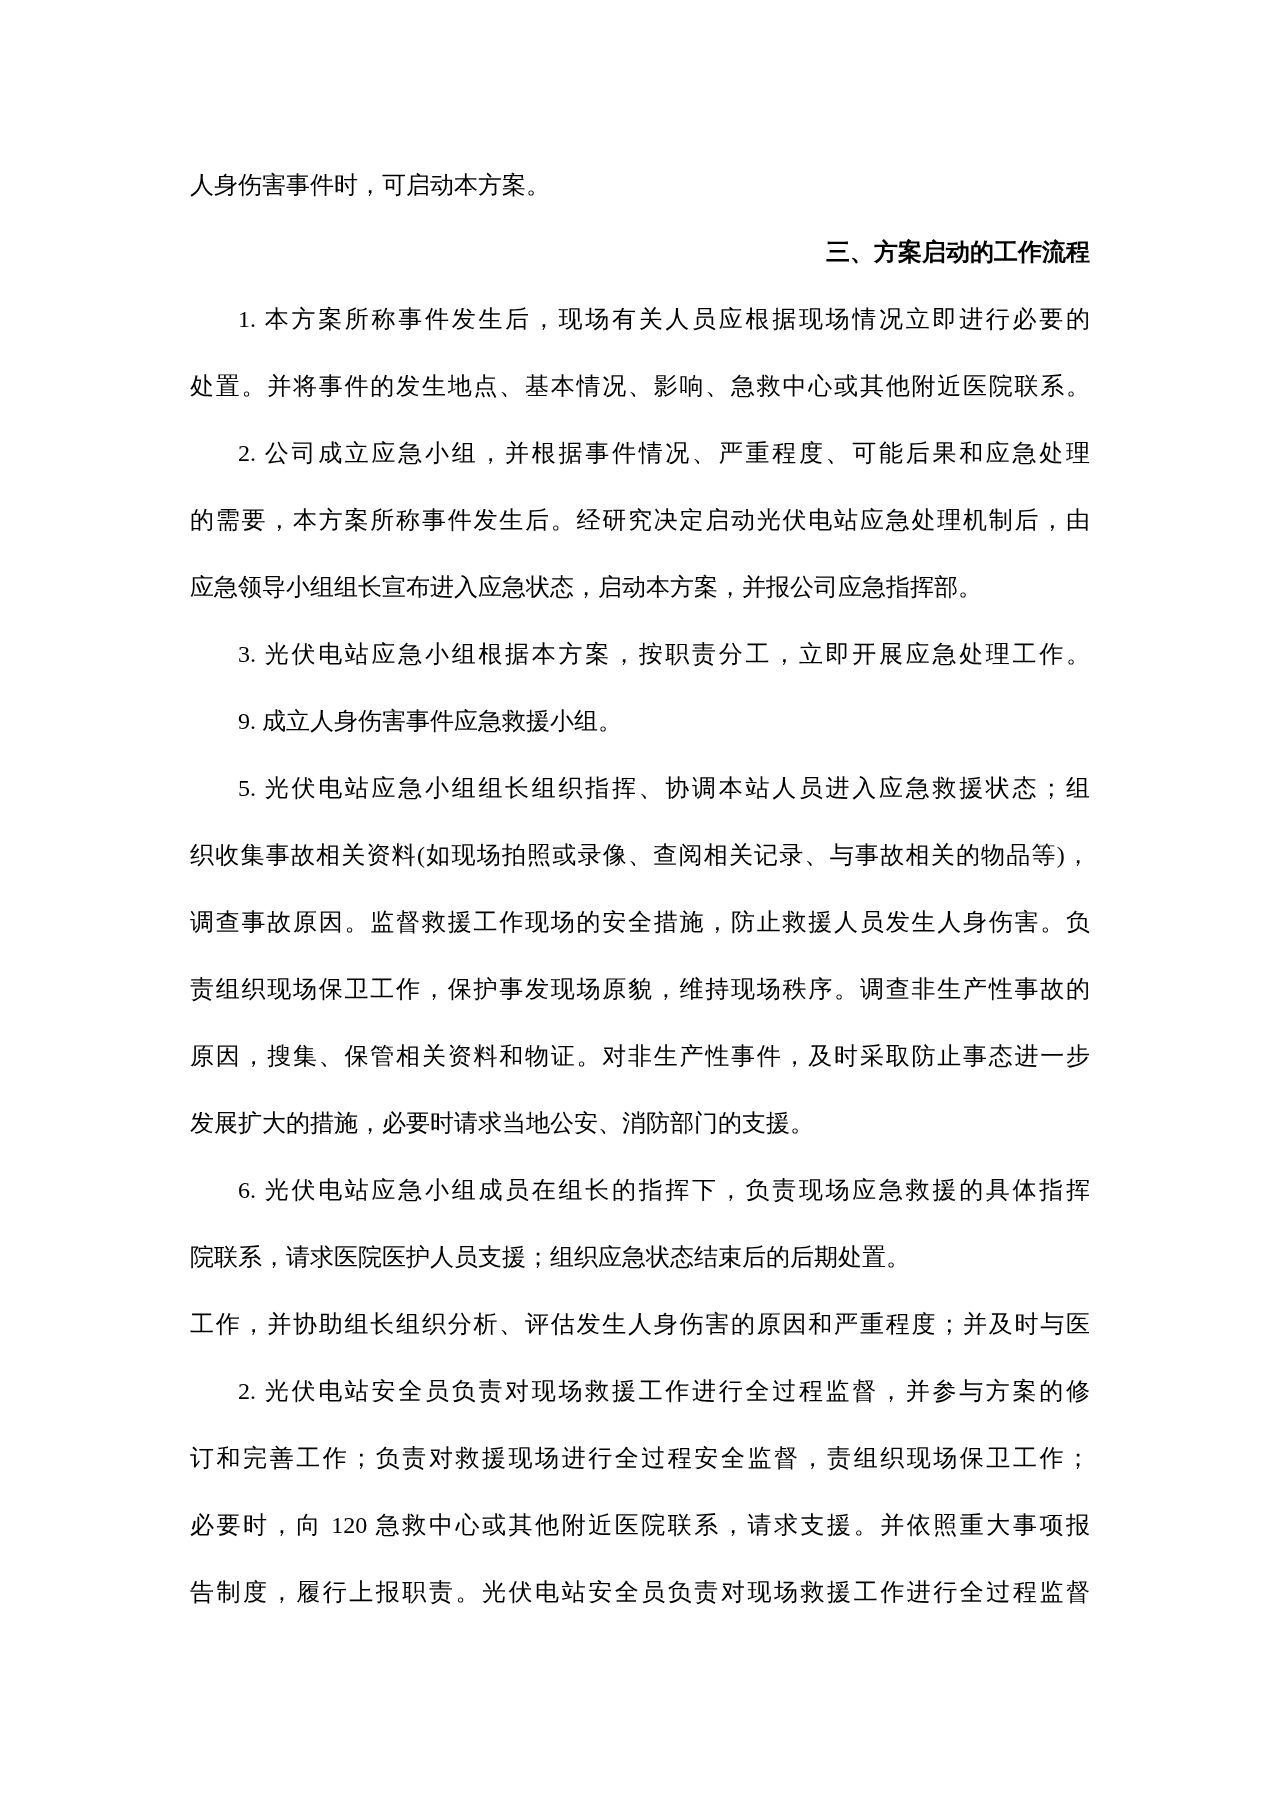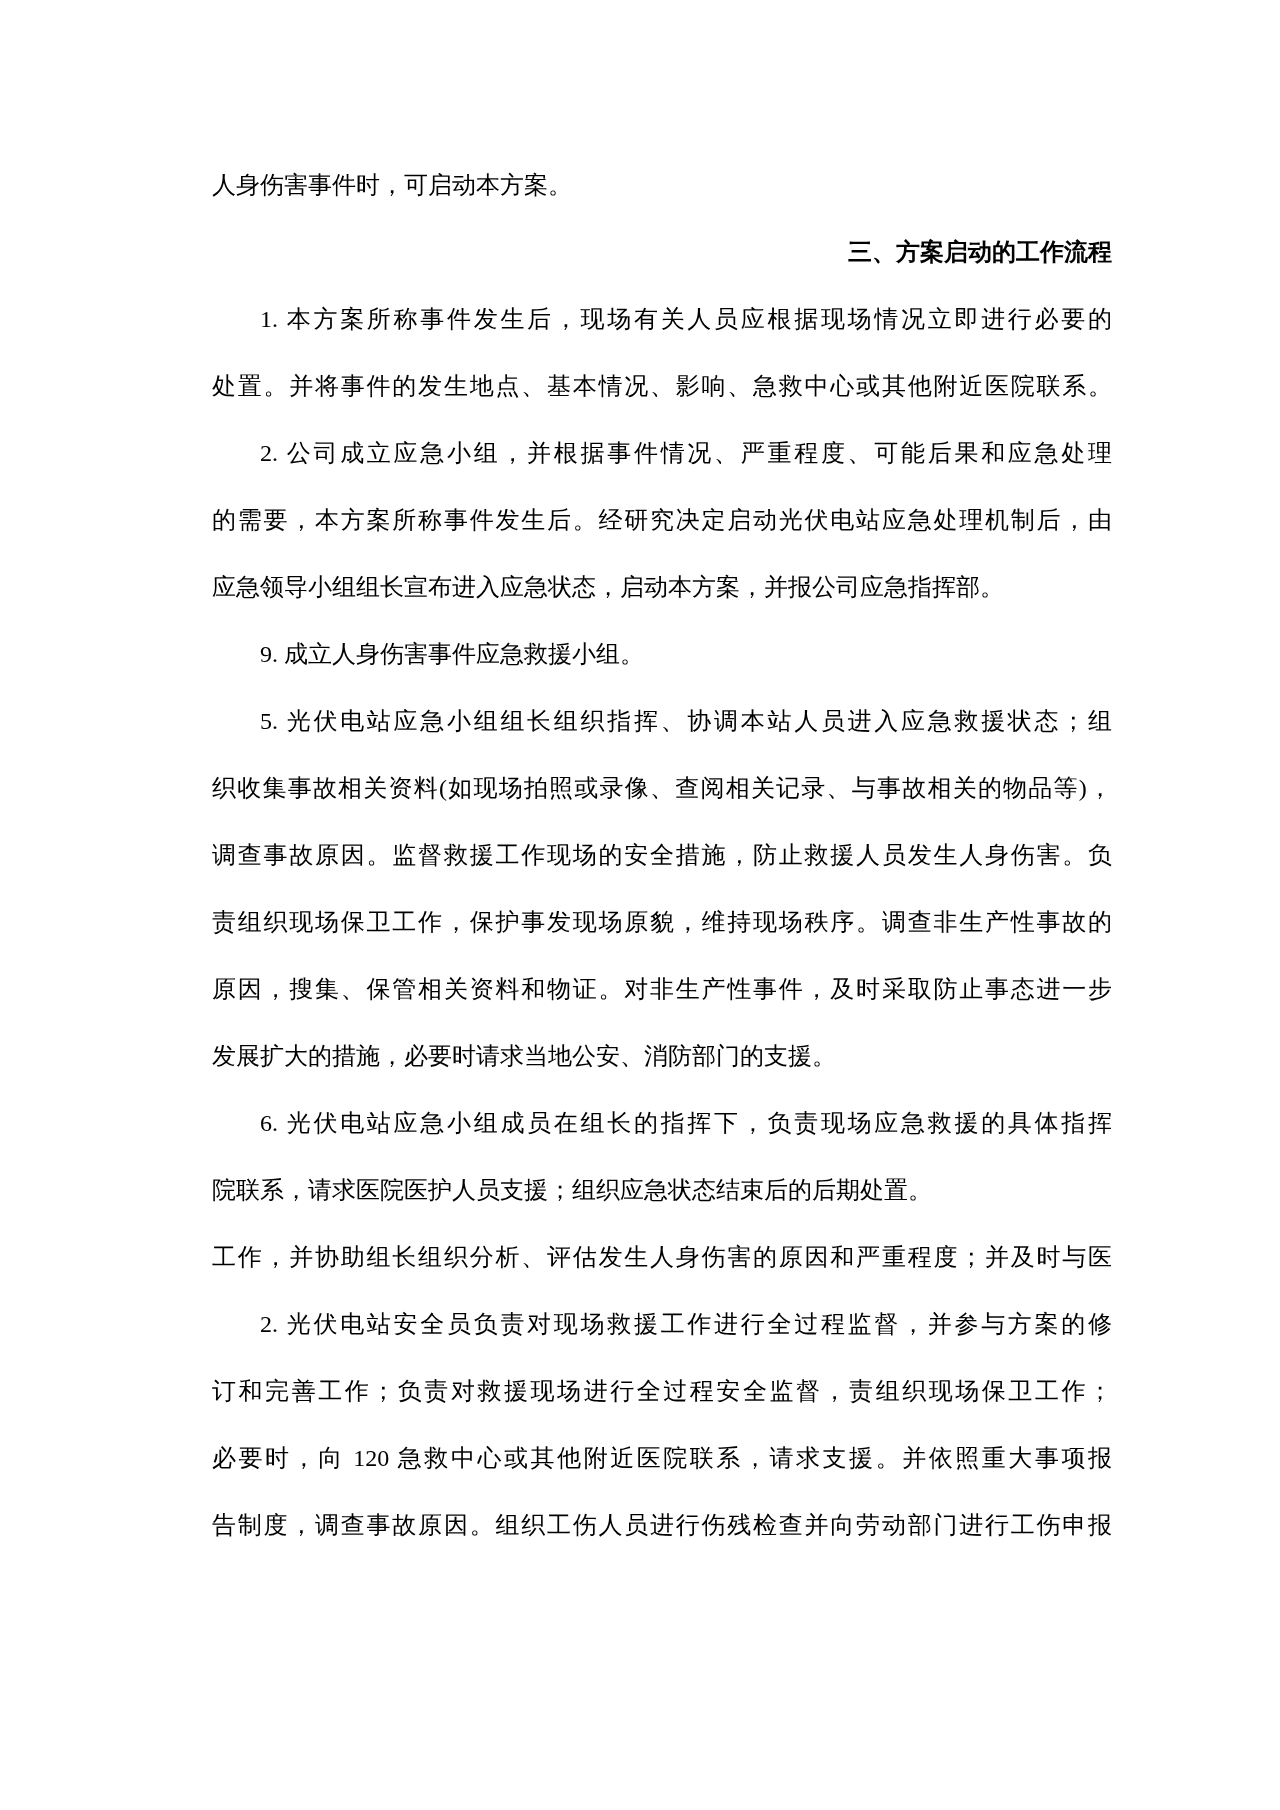--- a/index.html
+++ b/index.html
@@ -14,21 +14,20 @@
     background: #ffffff;
     overflow: hidden;
     font-family: "Liberation Serif", "DejaVu Serif", serif;
     color: #000000;
   }
   .content {
     position: absolute;
     left: 190px;
     top: 152px;
     width: 900px;
-    margin-left: 22px;
   }
   .line {
     font-size: 24px;
     line-height: 67px;
     height: 67px;
     white-space: nowrap;
     text-align: left;
   }
   .indent {
     text-indent: 48px;
@@ -47,28 +46,29 @@
 
 <div class="page">
   <div class="content">
     <div class="line">人身伤害事件时，可启动本方案。</div>
     <div class="line indent bold">三、方案启动的工作流程</div>
     <div class="line indent justify">1. 本方案所称事件发生后，现场有关人员应根据现场情况立即进行必要的</div>
     <div class="line justify">处置。并将事件的发生地点、基本情况、影响、急救中心或其他附近医院联系。</div>
     <div class="line indent justify">2. 公司成立应急小组，并根据事件情况、严重程度、可能后果和应急处理</div>
     <div class="line justify">的需要，本方案所称事件发生后。经研究决定启动光伏电站应急处理机制后，由</div>
     <div class="line">应急领导小组组长宣布进入应急状态，启动本方案，并报公司应急指挥部。</div>
+    <div class="line indent justify">3. 光伏电站应急小组根据本方案，按职责分工，立即开展应急处理工作。</div>
     <div class="line indent">9. 成立人身伤害事件应急救援小组。</div>
     <div class="line indent justify">5. 光伏电站应急小组组长组织指挥、协调本站人员进入应急救援状态；组</div>
     <div class="line justify">织收集事故相关资料(如现场拍照或录像、查阅相关记录、与事故相关的物品等)，</div>
     <div class="line justify">调查事故原因。监督救援工作现场的安全措施，防止救援人员发生人身伤害。负</div>
     <div class="line justify">责组织现场保卫工作，保护事发现场原貌，维持现场秩序。调查非生产性事故的</div>
     <div class="line justify">原因，搜集、保管相关资料和物证。对非生产性事件，及时采取防止事态进一步</div>
     <div class="line">发展扩大的措施，必要时请求当地公安、消防部门的支援。</div>
     <div class="line indent justify">6. 光伏电站应急小组成员在组长的指挥下，负责现场应急救援的具体指挥</div>
     <div class="line">院联系，请求医院医护人员支援；组织应急状态结束后的后期处置。</div>
     <div class="line justify">工作，并协助组长组织分析、评估发生人身伤害的原因和严重程度；并及时与医</div>
     <div class="line indent justify">2. 光伏电站安全员负责对现场救援工作进行全过程监督，并参与方案的修</div>
     <div class="line justify">订和完善工作；负责对救援现场进行全过程安全监督，责组织现场保卫工作；</div>
     <div class="line justify">必要时，向 120 急救中心或其他附近医院联系，请求支援。并依照重大事项报</div>
-    <div class="line justify">告制度，调查事故原因。组织工伤人员进行伤残检查并向劳动部门进行工伤申报</div>
+    <div class="line justify">告制度，履行上报职责。光伏电站安全员负责对现场救援工作进行全过程监督</div>
   </div>
 </div>
 
 </body></html>

